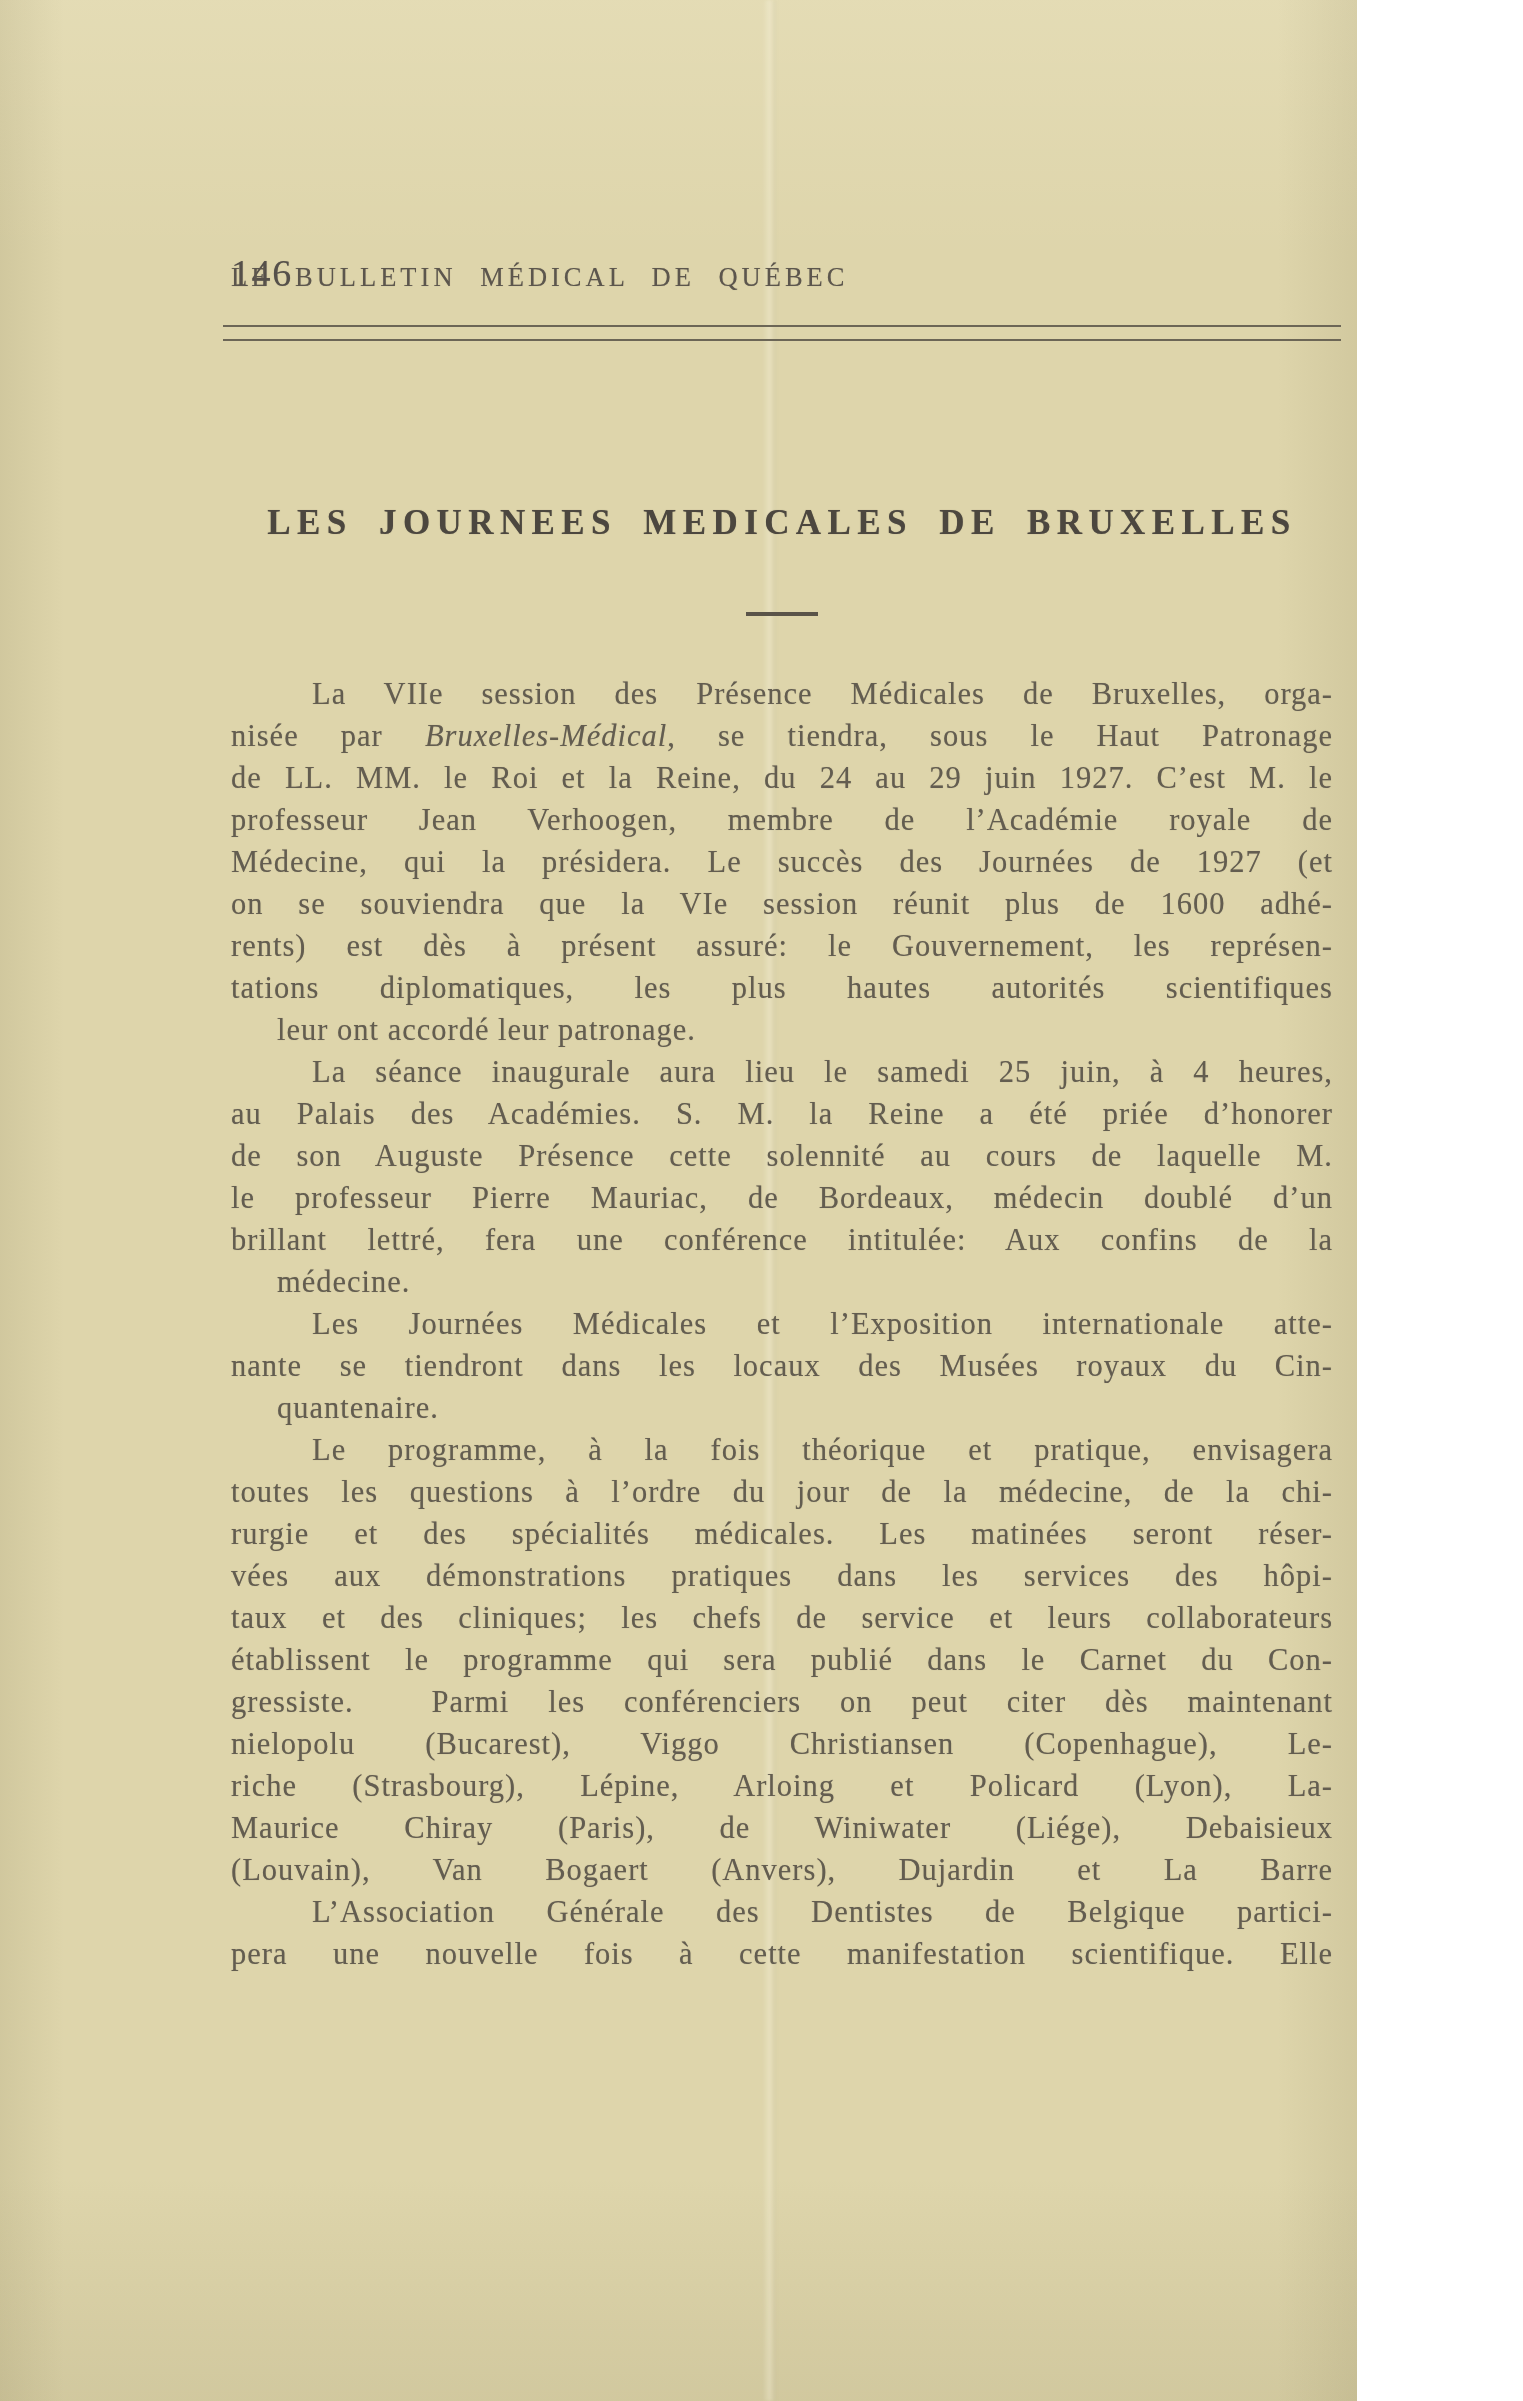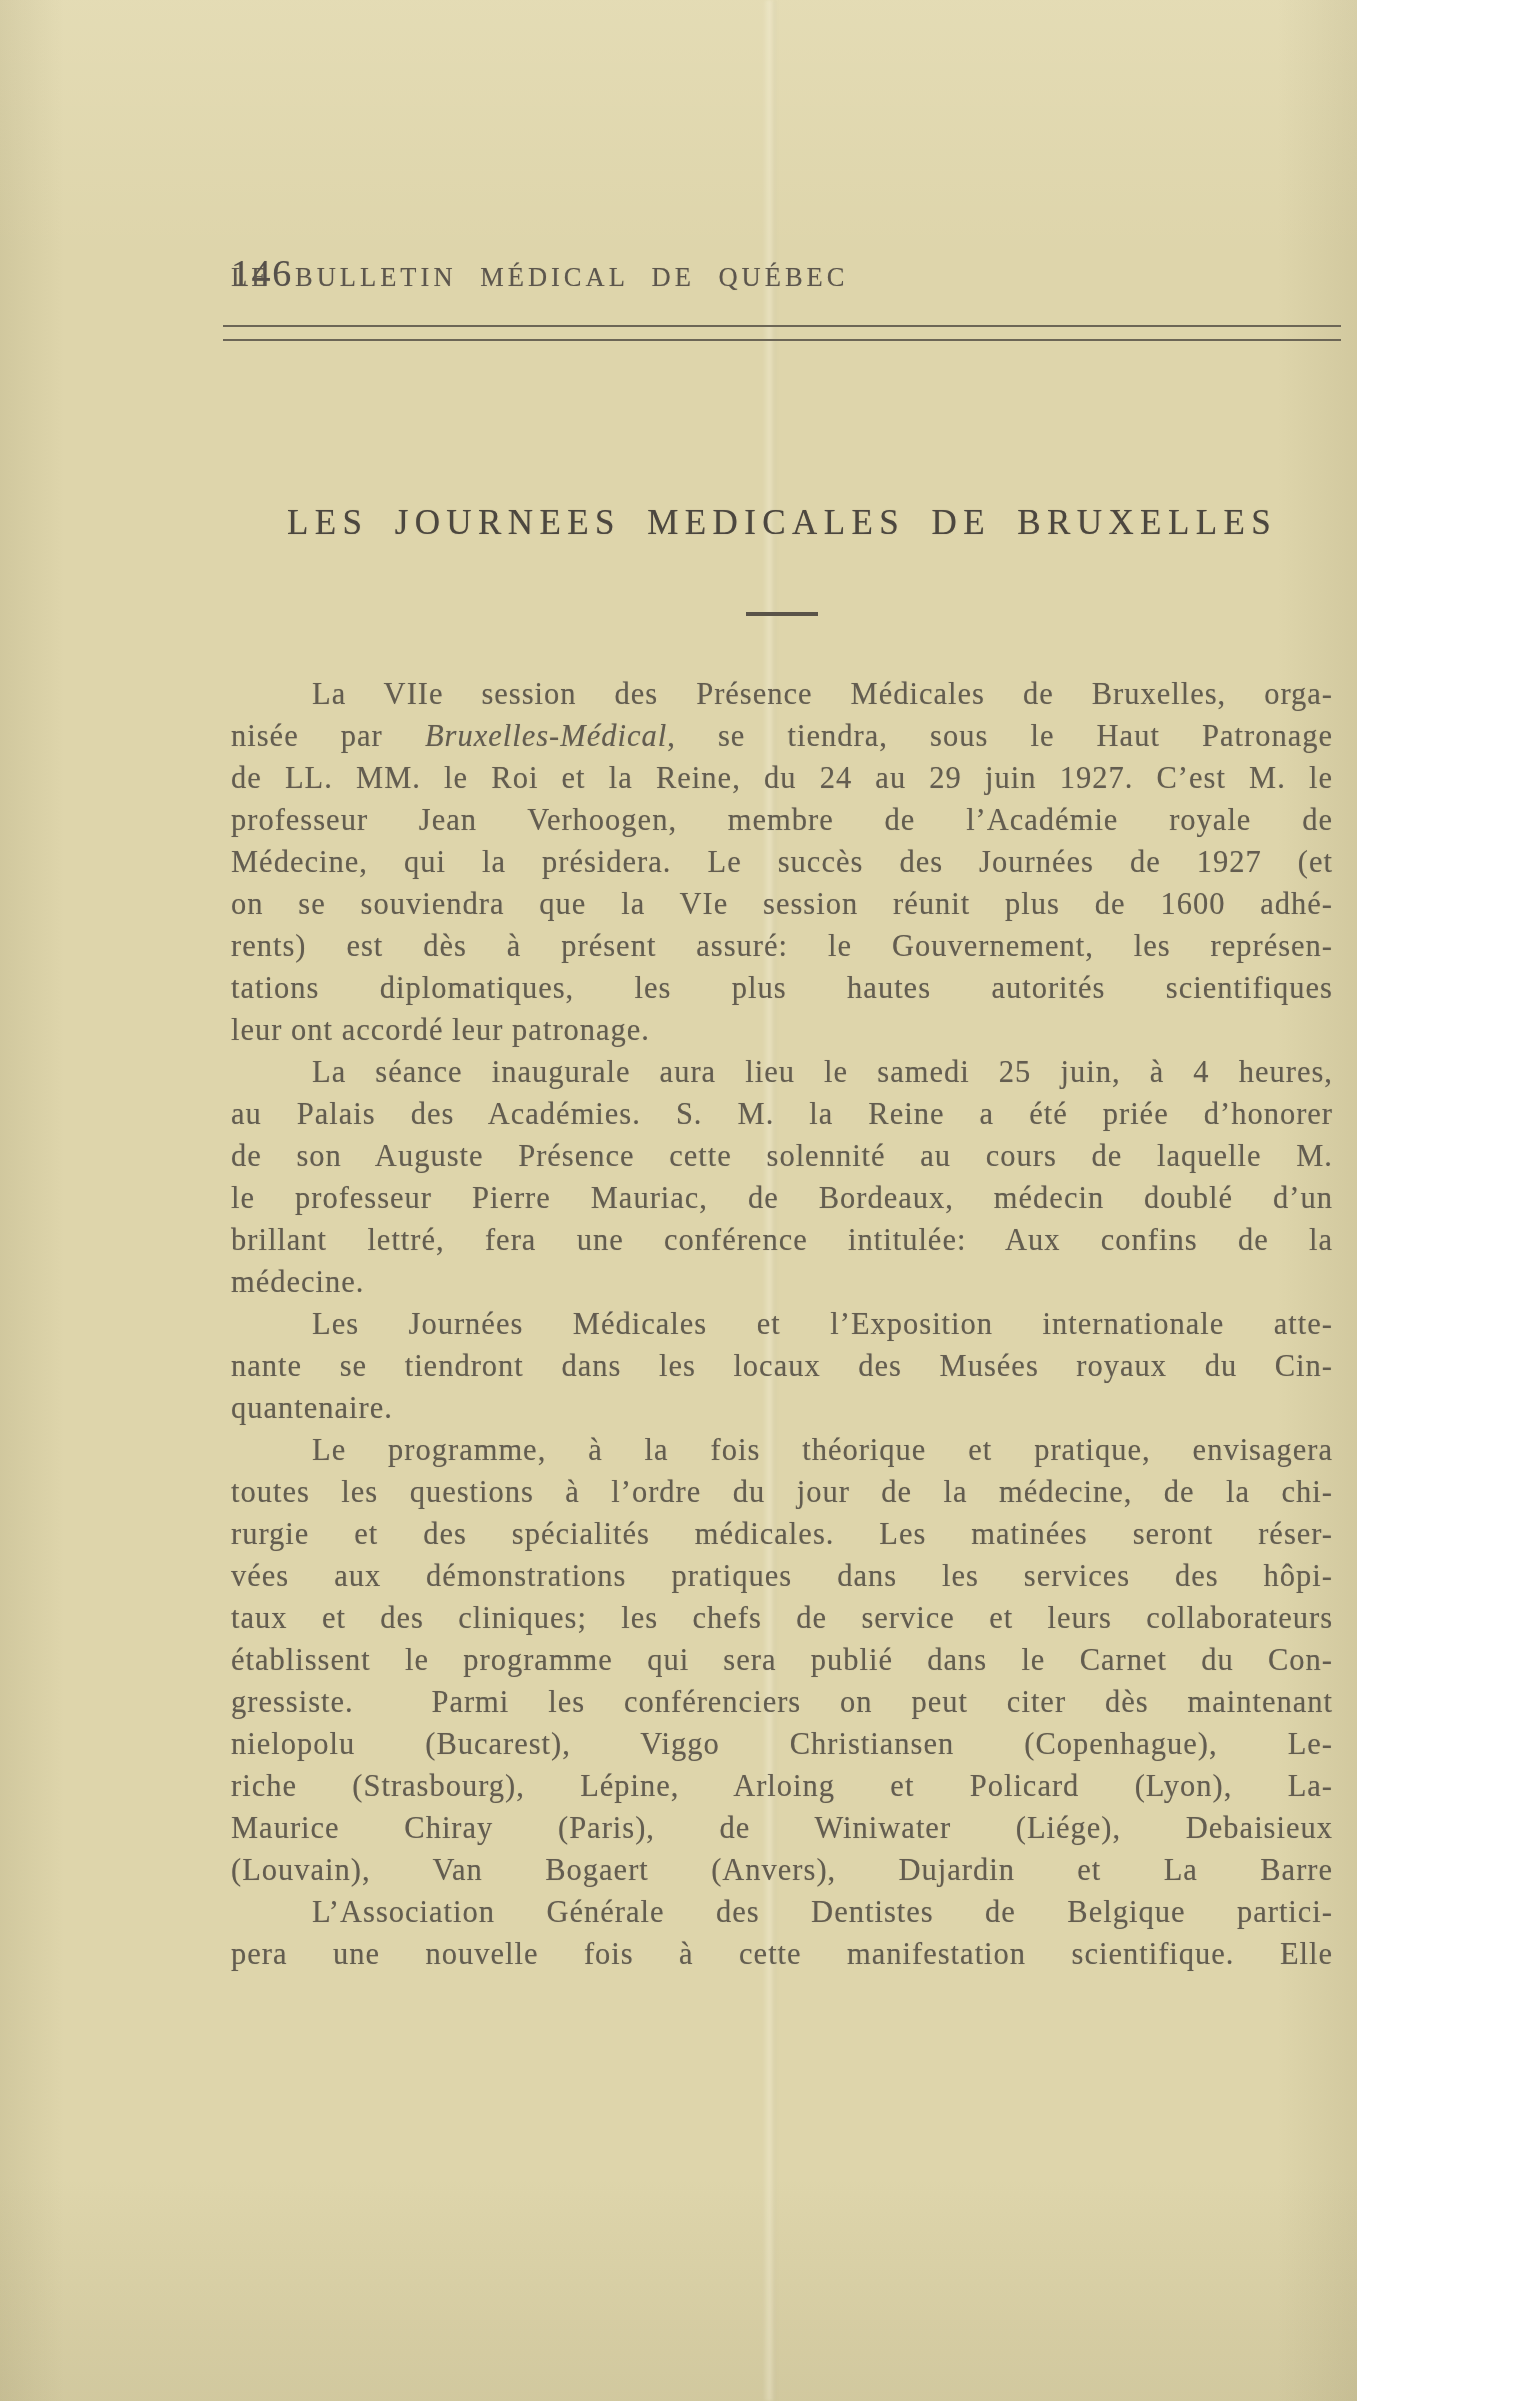--- a/index.html
+++ b/index.html
@@ -33,36 +33,36 @@
     text-align:left;font-size:26.5px;letter-spacing:4px;word-spacing:13px;
     color:#5c564d;text-shadow:0 0 0.8px rgba(92,86,77,.4);
   }
   .rule{
     position:absolute;left:223px;top:325px;width:1118px;height:12px;
     border-top:2.4px solid var(--rule,#6c6656);
     border-bottom:2.4px solid var(--rule,#6c6656);
   }
   .title{
     position:absolute;left:231px;width:1102px;top:503px;
-    text-align:center;font-weight:400;font-size:35px;
+    text-align:center;font-weight:700;font-size:35px;
     letter-spacing:6.4px;word-spacing:11.2px;color:#4c473f;
     text-shadow:0 0 0.8px rgba(76,71,63,.55);
   }
   .divider{
     position:absolute;left:746px;top:612px;width:72px;height:4px;
     background:#5a5449;
   }
   .article{
     position:absolute;left:231px;top:673px;width:1102px;
     font-size:30.5px;line-height:42px;letter-spacing:1px;
     color:var(--ink,#635d50);
     text-shadow:0 0 0.8px rgba(99,93,80,.45);
   }
   .line{height:42px;text-align:justify;text-align-last:justify;text-justify:inter-word;}
-  .line.noj{text-align:center;text-align-last:left;}
+  .line.noj{text-align:center;text-align-last:left;margin-left:46px;}
   .line.ind{text-indent:81px;}
   .it{font-style:italic;}
 </style>
 </head>
 <body>
 
 <div class="page">
   <div class="crease"></div>
 
   <div class="pagenum">146</div>

